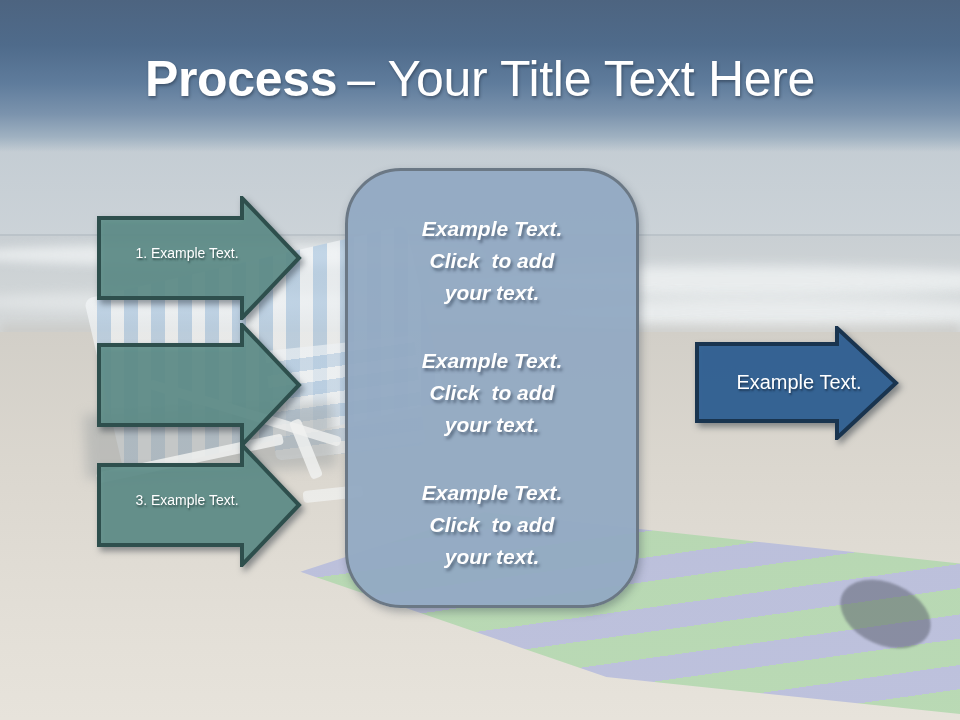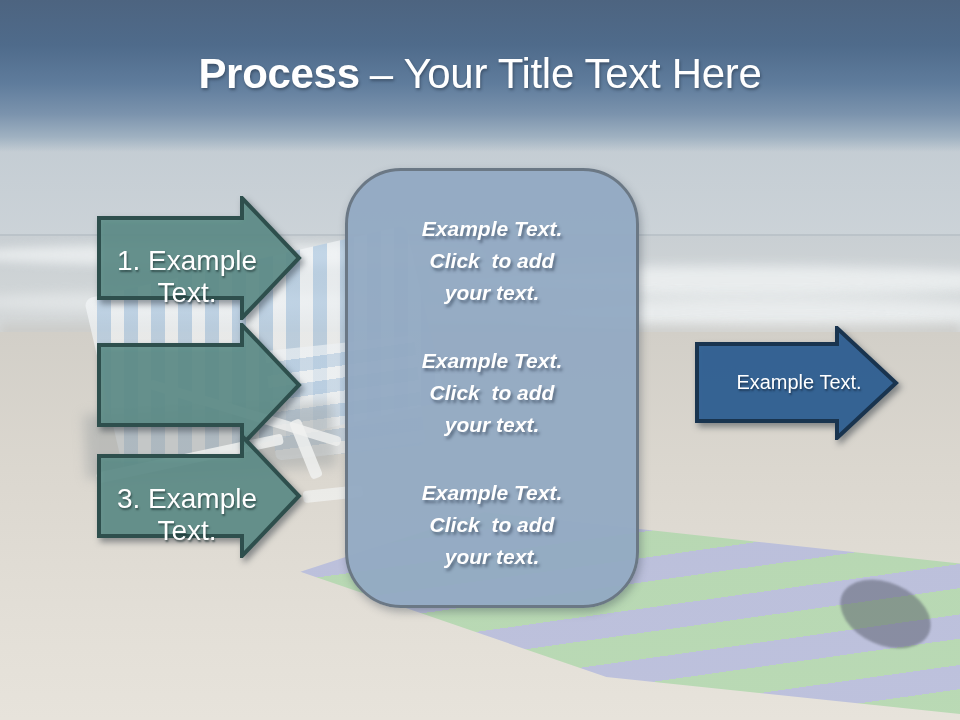--- a/index.html
+++ b/index.html
@@ -45,33 +45,33 @@
       background:repeating-linear-gradient(172deg,#b3b9dd 0 24px,#aed7ab 24px 50px);
       opacity:.8;}
   .shades{left:838px;top:583px;width:95px;height:62px;background:#565b69;border-radius:50%;
       transform:rotate(24deg);opacity:.5;filter:blur(1px);}
 
   
   .header-grad{position:absolute;left:0;top:0;width:100%;height:152px;z-index:2;
       background:linear-gradient(180deg,#4d6480 0%,#4f6b8b 30%,#5f7c9c 55%,#7b93ad 75%,
                  #9fb1c1 90%,rgba(176,189,199,0) 100%);}
   .title{position:absolute;left:0;top:50px;width:100%;margin:0;z-index:3;text-align:center;
-      color:#fff;font-size:42px;font-weight:400;letter-spacing:-.3px;
+      color:#fff;font-size:50px;font-weight:400;letter-spacing:-.3px;
       text-shadow:1px 2px 3px rgba(25,35,50,.45);}
   .t-bold{font-weight:bold;}
   .t-reg{margin-left:10px;font-weight:400;}
 
   
   .shape{position:absolute;z-index:4;}
   .shape svg{display:block;filter:drop-shadow(3px 4px 3px rgba(35,45,55,.5));}
   .a1{left:97px;top:196px;}
   .a2{left:97px;top:323px;}
-  .a3{left:97px;top:434px;}
+  .a3{left:97px;top:443px;}
   .alabel{position:absolute;left:2px;top:49px;width:176px;text-align:center;
-      font-size:28px;color:#fff;text-shadow:1px 2px 2px rgba(25,45,45,.6);}
+      font-size:14px;color:#fff;text-shadow:1px 2px 2px rgba(25,45,45,.6);}
   .rarrow{left:695px;top:326px;}
   .rlabel{position:absolute;left:14px;top:45px;width:180px;text-align:center;
       font-size:20px;color:#fff;text-shadow:1px 2px 2px rgba(15,30,50,.6);}
 
   
   .panel{position:absolute;left:345px;top:168px;width:294px;height:440px;z-index:4;
       box-sizing:border-box;border-radius:56px;border:3px solid #6b7885;
       background:rgba(147,170,195,.96);
       box-shadow:2px 4px 8px rgba(50,60,75,.35);
       display:flex;flex-direction:column;justify-content:center;align-items:center;

